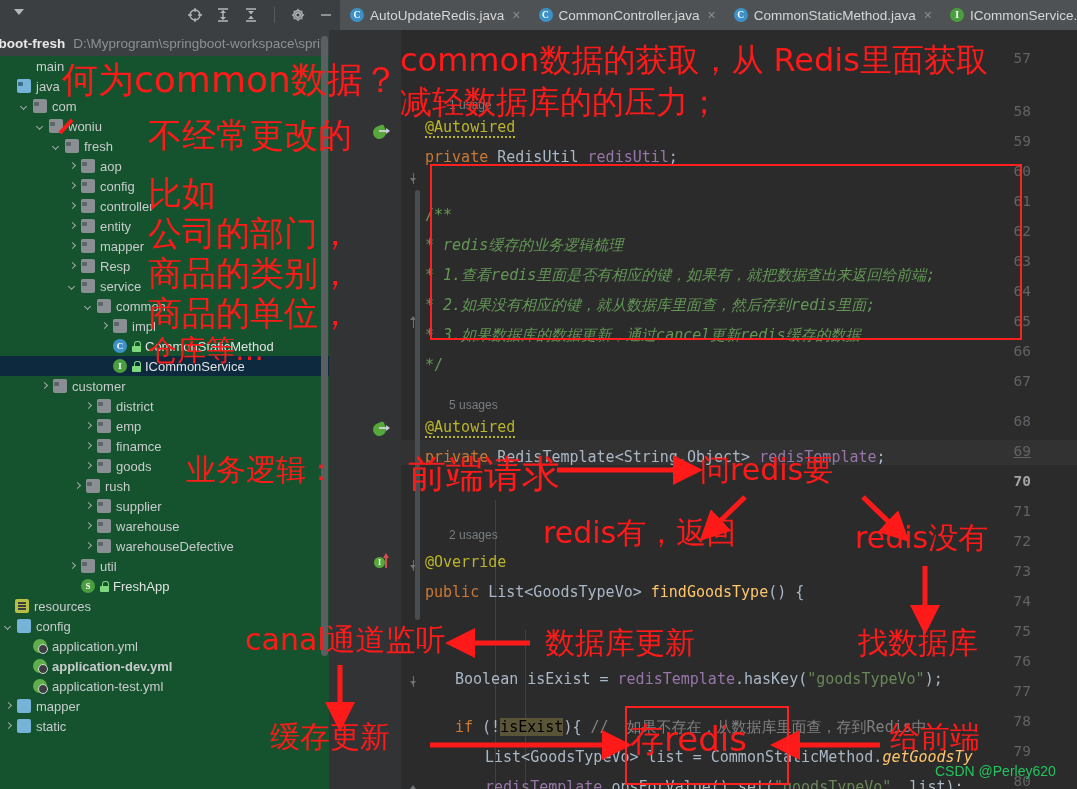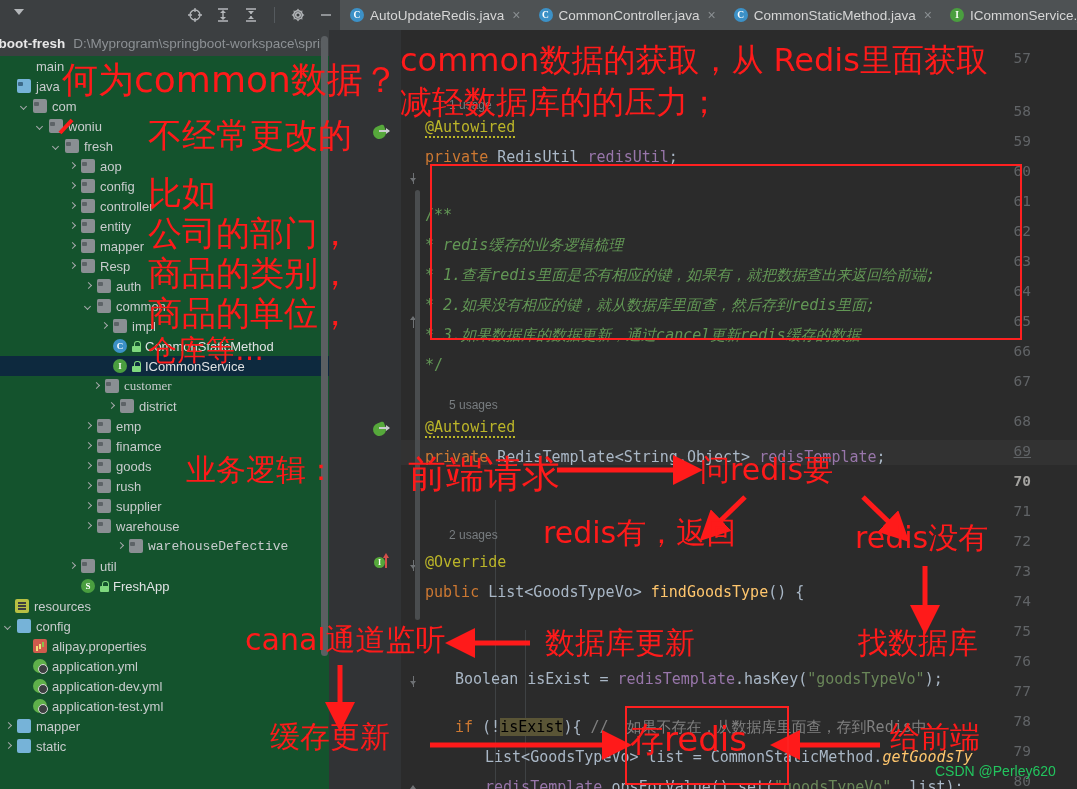--- a/index.html
+++ b/index.html
@@ -323,24 +323,24 @@
       <div class="trow" style="padding-left: 68px;">
         <span class="arrow right"></span>
         <span class="ico folder"></span>
         <span class="tlabel">mapper</span>
       </div>
       <div class="trow" style="padding-left: 68px;">
         <span class="arrow right"></span>
         <span class="ico folder"></span>
         <span class="tlabel">Resp</span>
       </div>
-      <div class="trow" style="padding-left: 84px;">
-        <span class="arrow right"></span>
-        <span class="ico folder"></span>
-        <span class="tlabel">auth</span>
+      <div class="trow" style="padding-left: 68px;">
+        <span class="arrow down"></span>
+        <span class="ico folder"></span>
+        <span class="tlabel">service</span>
       </div>
       <div class="trow" style="padding-left: 84px;">
         <span class="arrow down"></span>
         <span class="ico folder"></span>
         <span class="tlabel">common</span>
       </div>
       <div class="trow" style="padding-left: 100px;">
         <span class="arrow right"></span>
         <span class="ico folder"></span>
         <span class="tlabel">impl</span>
@@ -350,61 +350,61 @@
         <span class="ico circ c">C</span>
         <span class="lock"></span>
         <span class="tlabel white">CommonStaticMethod</span>
       </div>
       <div class="trow sel" style="padding-left: 100px;">
         <span class="arrow none"></span>
         <span class="ico circ i">I</span>
         <span class="lock"></span>
         <span class="tlabel white">ICommonService</span>
       </div>
-      <div class="trow" style="padding-left: 92px; font-family: Liberation Serif, serif;">
+      <div class="trow" style="padding-left: 40px;">
         <span class="arrow right"></span>
         <span class="ico folder"></span>
         <span class="tlabel">customer</span>
       </div>
-      <div class="trow" style="padding-left: 107px; text-align: right;">
+      <div class="trow" style="padding-left: 84px; text-align: right;">
         <span class="arrow right"></span>
         <span class="ico folder"></span>
         <span class="tlabel">district</span>
       </div>
       <div class="trow" style="padding-left: 84px;">
         <span class="arrow right"></span>
         <span class="ico folder"></span>
         <span class="tlabel">emp</span>
       </div>
       <div class="trow" style="padding-left: 84px;">
         <span class="arrow right"></span>
         <span class="ico folder"></span>
         <span class="tlabel">finamce</span>
       </div>
       <div class="trow" style="padding-left: 84px;">
         <span class="arrow right"></span>
         <span class="ico folder"></span>
         <span class="tlabel">goods</span>
       </div>
+      <div class="trow" style="padding-left: 53px; margin-left: 20px;">
+        <span class="arrow right"></span>
+        <span class="ico folder"></span>
+        <span class="tlabel">rush</span>
+      </div>
       <div class="trow" style="padding-left: 84px;">
         <span class="arrow right"></span>
         <span class="ico folder"></span>
-        <span class="tlabel">rush</span>
+        <span class="tlabel">supplier</span>
       </div>
       <div class="trow" style="padding-left: 84px;">
         <span class="arrow right"></span>
         <span class="ico folder"></span>
-        <span class="tlabel">supplier</span>
+        <span class="tlabel">warehouse</span>
       </div>
       <div class="trow" style="padding-left: 84px;">
-        <span class="arrow right"></span>
-        <span class="ico folder"></span>
-        <span class="tlabel">warehouse</span>
-      </div>
-      <div class="trow" style="padding-left: 116px; font-family: Liberation Mono, monospace;">
         <span class="arrow right"></span>
         <span class="ico folder"></span>
         <span class="tlabel">warehouseDefective</span>
       </div>
       <div class="trow" style="padding-left: 68px;">
         <span class="arrow right"></span>
         <span class="ico folder"></span>
         <span class="tlabel">util</span>
       </div>
       <div class="trow" style="padding-left: 68px;">
@@ -418,29 +418,24 @@
         <span class="ico res"></span>
         <span class="tlabel">resources</span>
       </div>
       <div class="trow" style="padding-left: 4px;">
         <span class="arrow down"></span>
         <span class="ico folder-plain blue"></span>
         <span class="tlabel">config</span>
       </div>
       <div class="trow" style="padding-left: 20px;">
         <span class="arrow none"></span>
-        <span class="ico prop"></span>
-        <span class="tlabel">alipay.properties</span>
-      </div>
-      <div class="trow" style="padding-left: 20px;">
-        <span class="arrow none"></span>
         <span class="ico yml"></span>
         <span class="tlabel">application.yml</span>
       </div>
-      <div class="trow" style="padding-left: 20px;">
+      <div class="trow" style="padding-left: 20px; font-weight: bold;">
         <span class="arrow none"></span>
         <span class="ico yml"></span>
         <span class="tlabel">application-dev.yml</span>
       </div>
       <div class="trow" style="padding-left: 20px;">
         <span class="arrow none"></span>
         <span class="ico yml"></span>
         <span class="tlabel">application-test.yml</span>
       </div>
       <div class="trow" style="padding-left: 4px;">

